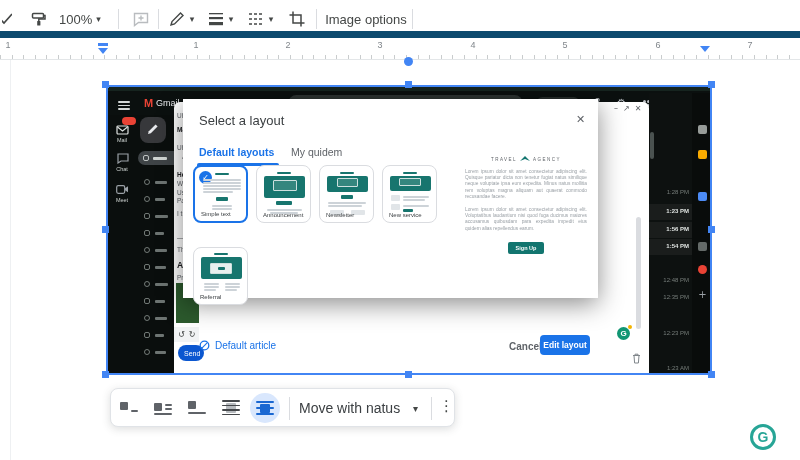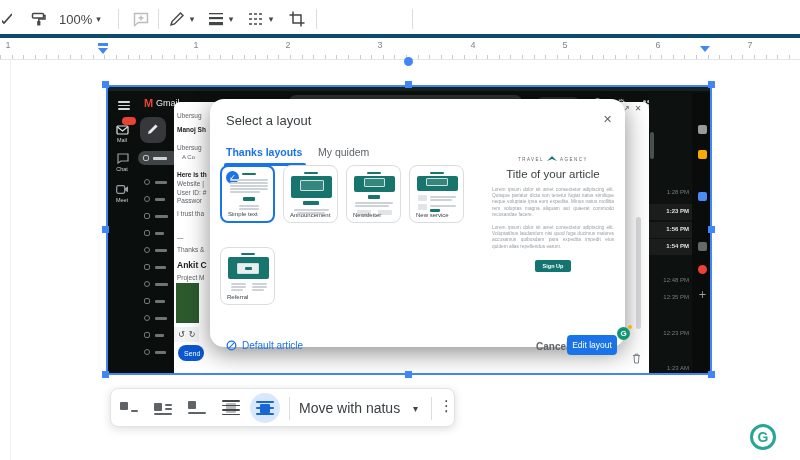--- a/index.html
+++ b/index.html
@@ -2,21 +2,21 @@
 <html><head>
 <meta charset="utf-8">
 <style>
   *{margin:0;padding:0;box-sizing:border-box}
   html,body{background:#fff}
   #app{position:relative;width:800px;height:460px;overflow:hidden;background:#fff;
        font-family:"Liberation Sans",sans-serif;color:#444746}
   .abs{position:absolute}
   .glyph{font-family:"DejaVu Sans","Liberation Sans",sans-serif}
   
-  #topbar{position:absolute;left:0;top:0;width:800px;height:38px;background:#fff;border-bottom:4px solid #0c4a6e}
+  #topbar{position:absolute;left:0;top:0;width:800px;height:38px;background:#fff;border-bottom:7px solid #0c4a6e}
   .tbtn{position:absolute;top:7px;height:24px;display:flex;align-items:center;justify-content:center;border-radius:4px;cursor:pointer}
   .tsep{position:absolute;top:9px;width:1px;height:20px;background:#dadce0}
   .tlabel{font-size:13px;color:#444746;white-space:nowrap}
   .caret{font-size:9px;color:#444746;margin-left:4px}
   
   #ruler{position:absolute;left:0;top:38px;width:800px;height:22px;background:#fff;border-bottom:1px solid #e3e6e8;
          background-image:repeating-linear-gradient(90deg,#c9cccd 0 1px,transparent 1px 11.6px);
          background-size:100% 4px;background-position:0 bottom;background-repeat:no-repeat}
   .rnum{position:absolute;top:2px;width:10px;text-align:center;font-size:9px;color:#80868b}
   .tri-down{width:0;height:0;border-left:5px solid transparent;border-right:5px solid transparent;border-top:6px solid #4285f4;position:absolute}
@@ -47,21 +47,21 @@
   #gmly-sm{position:absolute;left:509px;top:240px;width:13px;height:13px;border-radius:50%;background:#119673;z-index:6;color:#fff;font-size:8px;font-weight:bold;text-align:center;line-height:13px}
   #gmly-dot{position:absolute;left:520px;top:238px;width:4px;height:4px;border-radius:50%;background:#f4b400;z-index:7}
   #elist{position:absolute;left:541px;top:6px;width:65px;height:281px;background:#0d1110;z-index:1}
   .erow{position:absolute;left:541px;width:43px;height:16px;background:#1a1d1c;z-index:1}
   .ts{position:absolute;left:541px;width:40px;text-align:right;font-size:6px;color:#767d7a;z-index:2}
   .ts.bright{color:#dfe3e1;font-weight:bold}
   #rrail{position:absolute;left:584px;top:6px;width:22px;height:281px;background:#090c0b;z-index:2}
   .rric{position:absolute;left:6px;width:9px;height:9px;border-radius:2px}
   #elist-scroll{position:absolute;left:542px;top:45px;width:4px;height:27px;background:#4a5250;border-radius:2px;z-index:3}
   
-  #dialog{position:absolute;left:102px;top:12px;width:415px;height:248px;background:#fff;border-radius:14px;
+  #dialog{position:absolute;left:75px;top:12px;width:415px;height:199px;background:#fff;border-radius:0;
           box-shadow:0 6px 24px rgba(0,0,0,.45);z-index:5}
   #dlg-title{position:absolute;left:16px;top:14px;font-size:13px;color:#3c4043}
   #dlg-close{position:absolute;left:393px;top:14px;font-size:11px;color:#5f6368;cursor:pointer}
   .dtab{position:absolute;top:47px;font-size:10.5px;cursor:pointer}
   #tab-underline{position:absolute;left:14px;top:64px;width:82px;height:3px;border-radius:2px 2px 0 0;background:#1a73e8}
   .card{position:absolute;width:55px;height:58px;background:#fff;border:1px solid #dadce0;border-radius:8px;cursor:pointer}
   .card.sel{border:2px solid #1a73e8}
   .clabel{position:absolute;left:6px;bottom:4px;font-size:6px;color:#3c4043}
   .chk{position:absolute;left:4px;top:4px;width:13px;height:13px;border-radius:50%;background:#1a73e8;color:#fff;font-size:8px;text-align:center;line-height:13px}
   .tl{position:absolute;background:#cdd3d8;height:1.5px;border-radius:1px}
@@ -71,21 +71,21 @@
   #pv-brand{display:flex;justify-content:center;align-items:center;gap:3px;margin-top:12px}
   #pv-brand span{font-size:4.5px;letter-spacing:1.5px;color:#5f6368}
   #pv-title{text-align:center;font-size:11.5px;color:#3c4043;margin-top:6px}
   .pv-p{width:122px;margin:7px auto 0;font-size:4.8px;line-height:6.2px;color:#9aa0a6;text-align:justify}
   #pv-cta{display:block;margin:10px auto 0;width:36px;height:12px;background:#12756f;border-radius:2px;color:#fff;
           font-size:5.5px;font-weight:bold;text-align:center;line-height:12px;border:none;cursor:pointer}
   #dlg-style{position:absolute;left:16px;top:241px;display:flex;align-items:center;gap:5px;cursor:pointer}
   #dlg-style span{font-size:10px;color:#1a73e8}
   #dlg-cancel{position:absolute;left:326px;top:242px;font-size:10px;color:#5f6368;font-weight:bold;cursor:pointer}
   #dlg-edit{position:absolute;left:357px;top:236px;width:50px;height:20px;background:#1a73e8;border-radius:4px;border:none;
-            color:#fff;font-size:8.5px;font-weight:normal;text-align:center;line-height:20px;cursor:pointer}
+            color:#fff;font-size:8.5px;font-weight:bold;text-align:center;line-height:20px;cursor:pointer}
   
   #wraptb{position:absolute;left:110px;top:388px;width:345px;height:39px;background:#fff;border:1px solid #e0e3e7;
           border-radius:8px;box-shadow:0 2px 8px rgba(60,64,67,.18);z-index:30}
   .wi{position:absolute;top:10px;width:18px;height:18px;cursor:pointer}
   .wi b{position:absolute;background:#5f6368;border-radius:1px}
   #wi5-bg{position:absolute;left:139px;top:4px;width:30px;height:30px;border-radius:50%;background:#d9e7fd;cursor:pointer}
   .wi.blue b{background:#1967d2}
   .wsep{position:absolute;top:8px;width:1px;height:23px;background:#dadce0}
   #mwt{position:absolute;left:188px;top:11px;font-size:14px;color:#3c4043;cursor:pointer}
   #mwt-caret{position:absolute;left:302px;top:14px;font-size:10px;color:#444746;cursor:pointer}
@@ -148,20 +148,23 @@
           </g>
         </svg>
       <span class="caret glyph">▾</span>
     </div>
     <div class="tbtn" style="left:284px;width:26px">
       <svg width="18" height="18" viewBox="0 0 18 18">
           <path d="M5 1.5V13h11.5M1.5 5H13v11.5" fill="none" stroke="#444746" stroke-width="1.5"></path>
         </svg>
     </div>
     <div class="tsep" style="left:316px"></div>
+    <div class="tbtn" style="left:324px;width:84px">
+      <span class="tlabel">Image options</span>
+    </div>
     <div class="tsep" style="left:412px"></div>
   </div>
 
   <div id="ruler">
     <span class="rnum" style="left:3px">1</span>
     <span class="rnum" style="left:191px">1</span>
     <span class="rnum" style="left:283px">2</span>
     <span class="rnum" style="left:375px">3</span>
     <span class="rnum" style="left:468px">4</span>
     <span class="rnum" style="left:560px">5</span>
@@ -313,21 +316,21 @@
       <div class="rric" style="top:57px;background:#f9ab00"></div>
       <div class="rric" style="top:99px;background:#4c8bf5"></div>
       <div class="rric" style="top:149px;background:#8c9390;opacity:.7"></div>
       <div class="rric" style="top:172px;background:#ea4335;border-radius:50%"></div>
       <div class="rric glyph" style="top:197px;background:none;color:#9aa0a6;font-size:10px;line-height:9px;text-align:center">+</div>
     </div>
 
     <div id="dialog">
       <span id="dlg-title">Select a layout</span>
       <span id="dlg-close" class="glyph">✕</span>
-      <span class="dtab" style="left:16px;color:#1a73e8;font-weight:bold">Thanks layouts</span>
+      <span class="dtab" style="left:16px;color:#1a73e8;font-weight:bold">Default layouts</span>
       <span class="dtab" style="left:108px;color:#5f6368">My quidem</span>
       <div id="tab-underline"></div>
 
       <div class="card sel" style="left:10px;top:66px">
         <div class="chk">✓</div>
         <div class="tt" style="left:20px;top:6px;width:14px;height:2px"></div>
         <div class="tl" style="left:8px;top:12px;width:38px"></div>
           <div class="tl" style="left:8px;top:15px;width:38px"></div>
         <div class="tl" style="left:8px;top:18px;width:38px"></div>
           <div class="tl" style="left:8px;top:21px;width:38px"></div>
@@ -388,21 +391,20 @@
       </div>
 
       <div id="preview">
         <div id="pv-brand">
           <span>TRAVEL</span>
           <svg width="10" height="6">
               <path d="M0 5 L5 0 L10 5 L5 3z" fill="#12756f"></path>
             </svg>
           <span>AGENCY</span>
         </div>
-        <div id="pv-title">Title of your article</div>
         <p class="pv-p">Lorem ipsum dolor sit amet consectetur adipiscing elit. Quisque pariatur dicta non tenetur fugiat natus similique neque voluptate ipsa eum expedita. Minus natus mollitia rem voluptas magna aliquam aut quaerat commodo recusandae facere.</p>
         <p class="pv-p">Lorem ipsum dolor sit amet consectetur adipiscing elit. Voluptatibus laudantium nisi quod fuga ducimus maiores accusamus quibusdam para expedita impedit eius quidem alias repellendus earum.</p>
         <button id="pv-cta">Sign Up</button>
       </div>
 
       <div id="dlg-style">
         <svg width="11" height="11">
             <circle cx="5.5" cy="5.5" r="4.3" fill="none" stroke="#1a73e8" stroke-width="1.3"></circle>
             <path d="M2.7 8.3l5.6-5.6" stroke="#1a73e8" stroke-width="1.1"></path>
           </svg>

